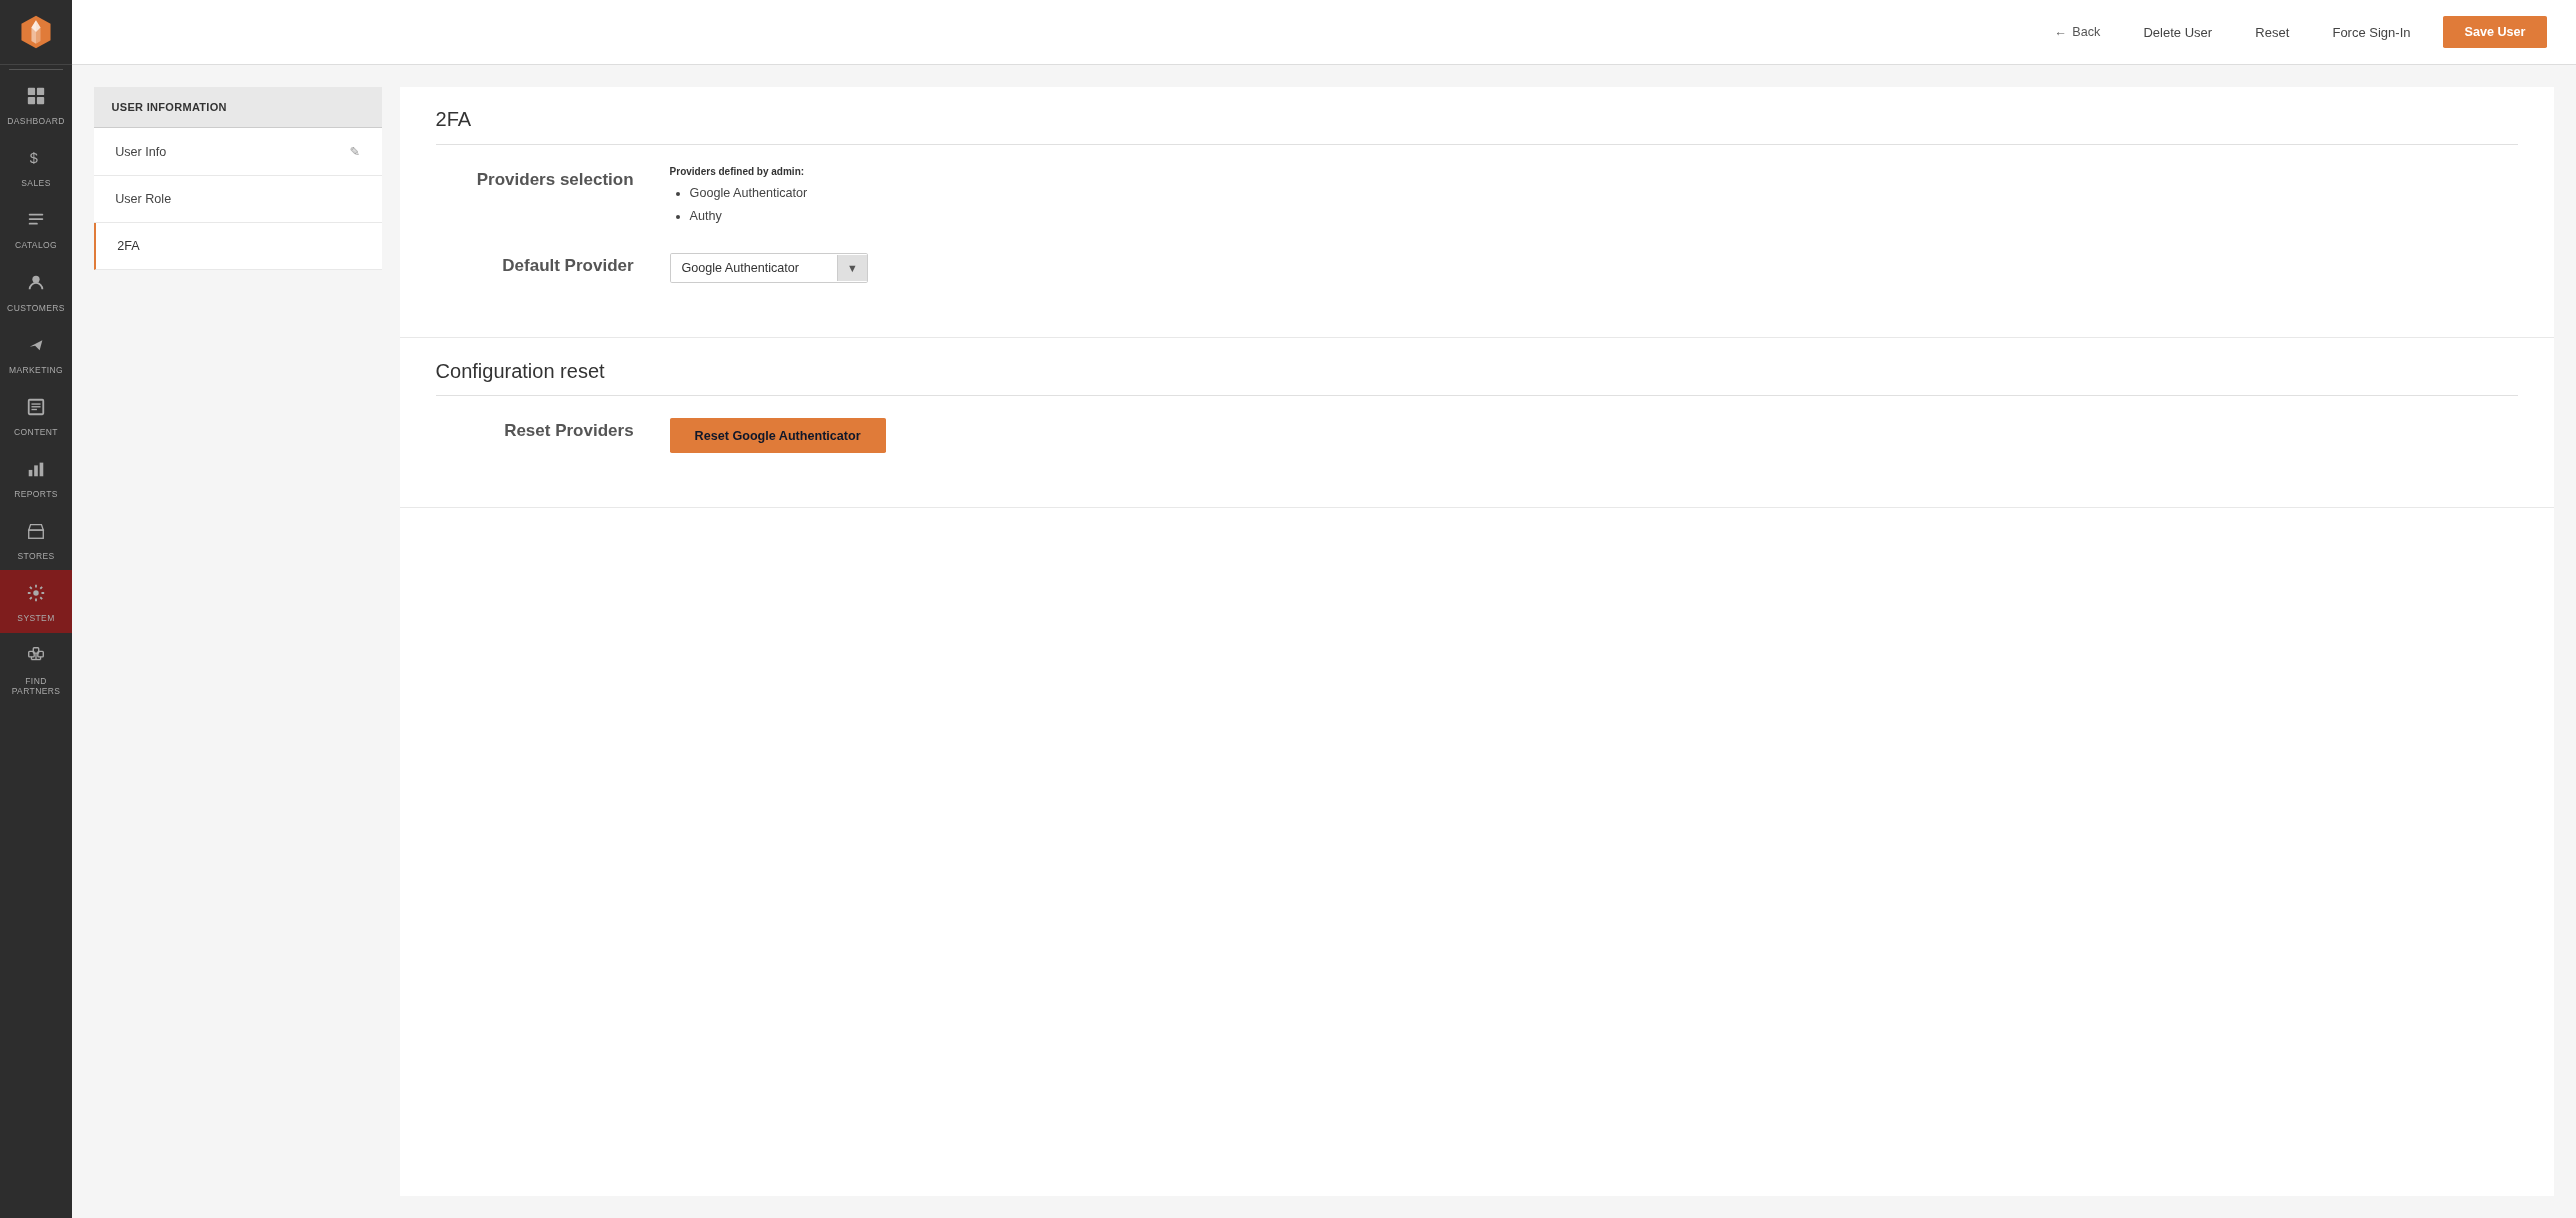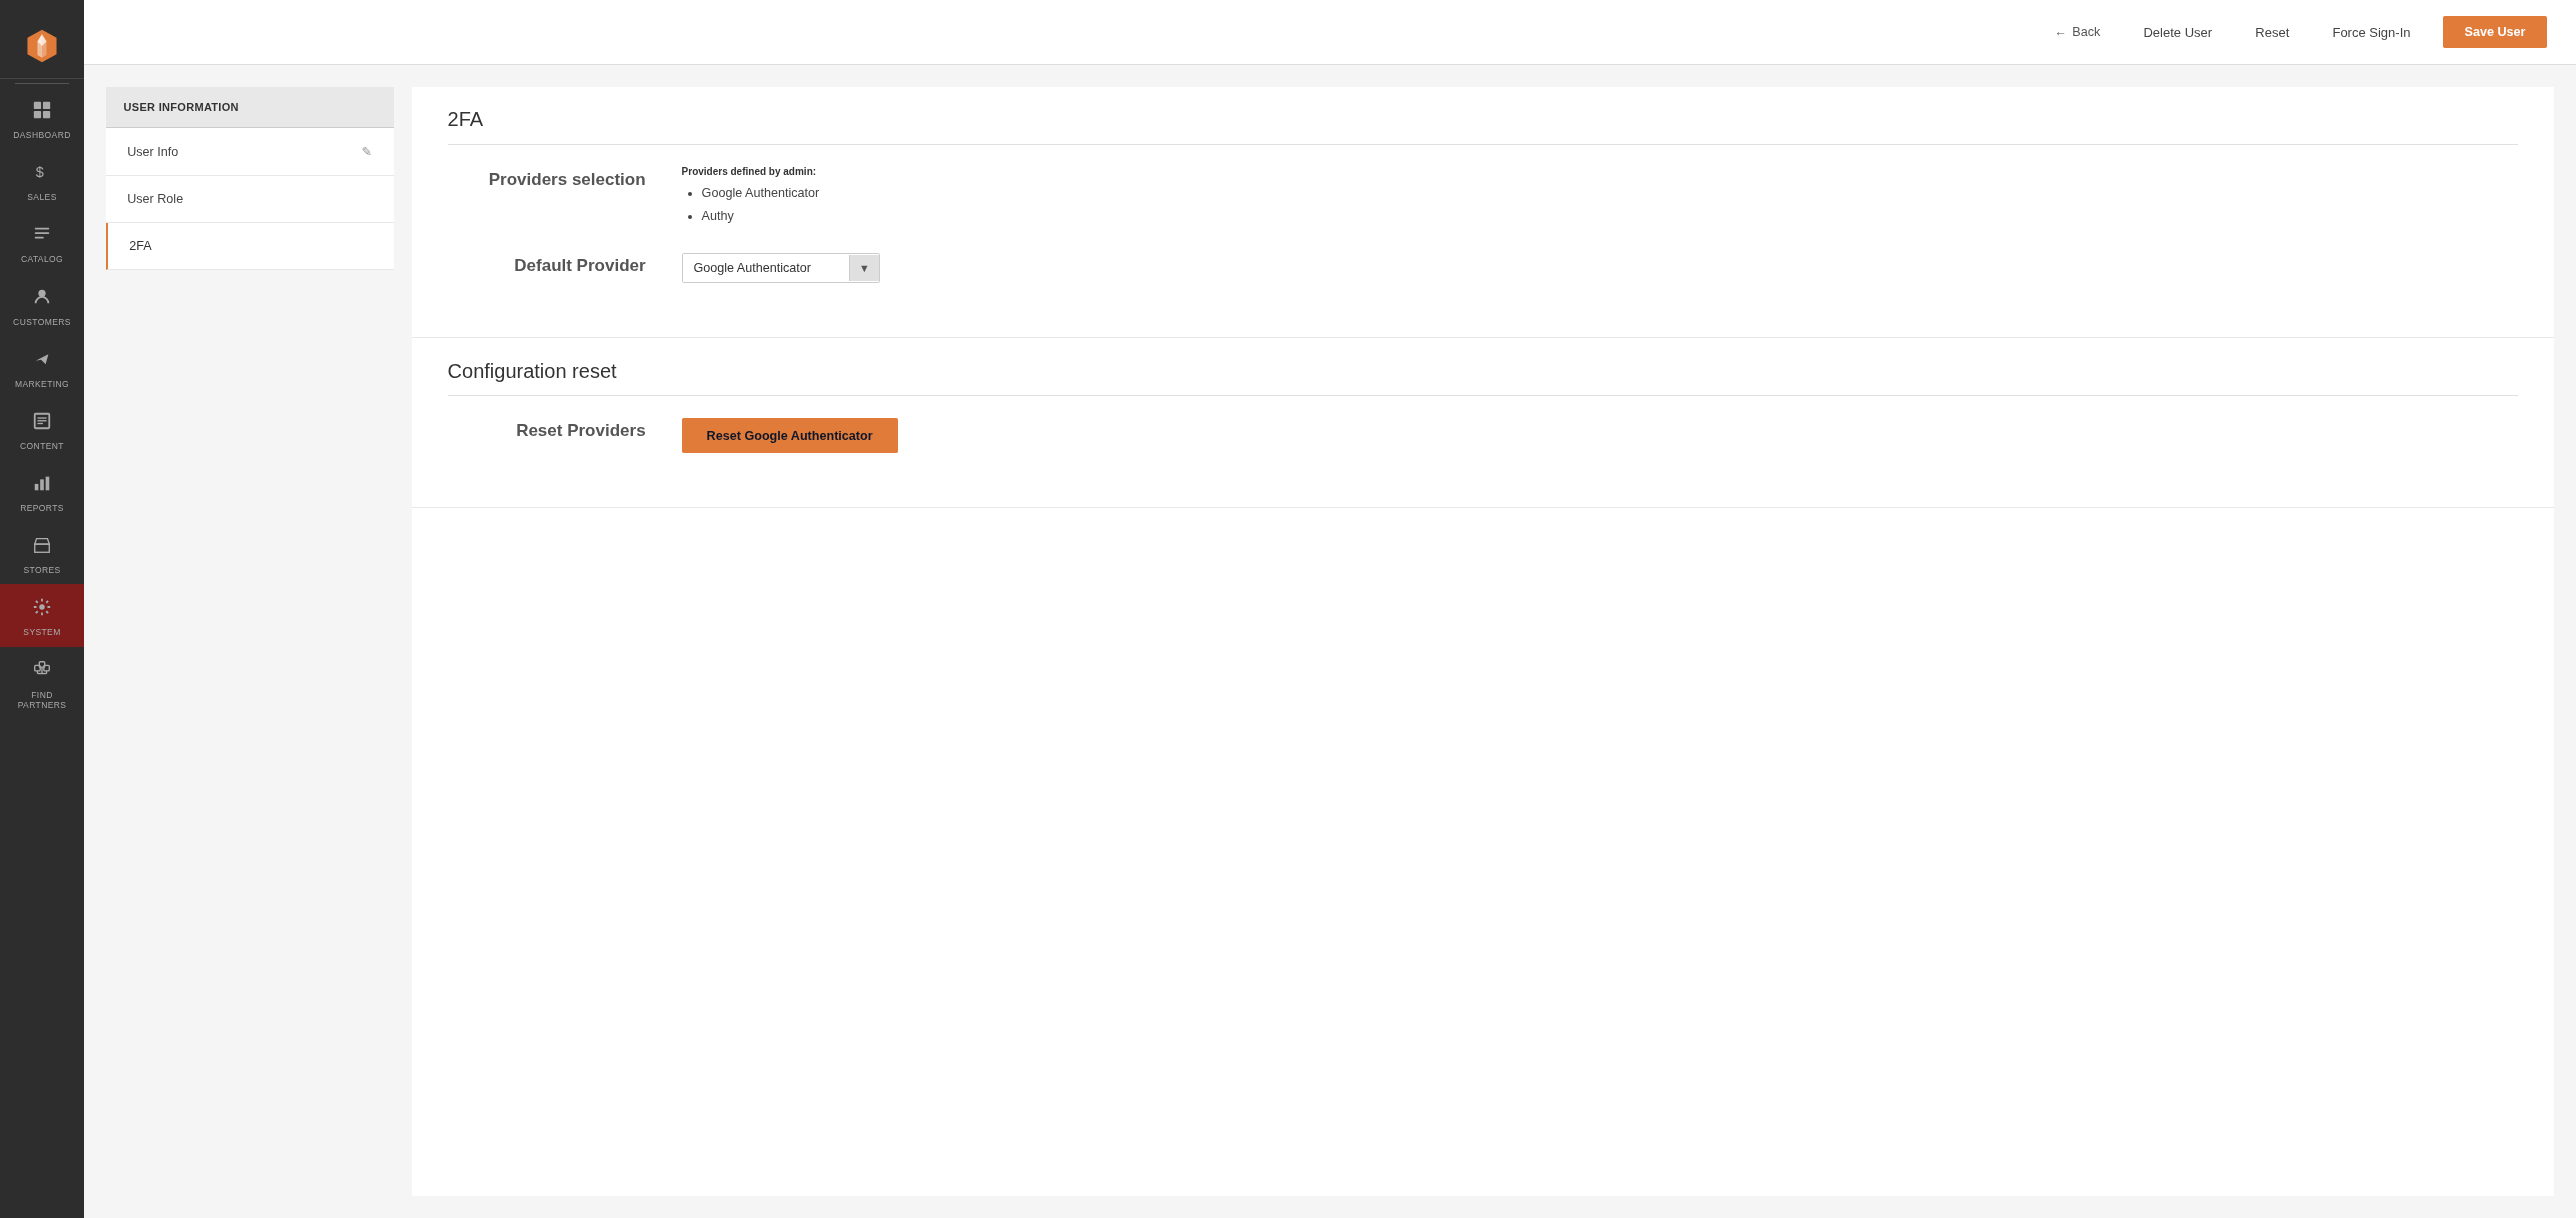--- a/index.html
+++ b/index.html
@@ -1,25 +1,25 @@
 <!DOCTYPE html>
 <html style="font-size:14.4px"><head>
   <meta charset="utf-8">
   <style>
     * { box-sizing: border-box; margin: 0; padding: 0; }
     body { font-family: 'Segoe UI', Arial, sans-serif; background: #f5f5f5; display: flex; height: 100vh; overflow: hidden; }
 
     
     .sidebar {
-      width: 84px;
+      width: 72px;
       background: #2d2d2d;
       display: flex;
       flex-direction: column;
       align-items: center;
-      padding: 14px;
+      padding: 0;
       flex-shrink: 0;
       overflow-y: auto;
     }
     .sidebar-logo {
       width: 84px;
       height: 65px;
       background: #2d2d2d;
       display: flex;
       align-items: center;
       justify-content: center;

